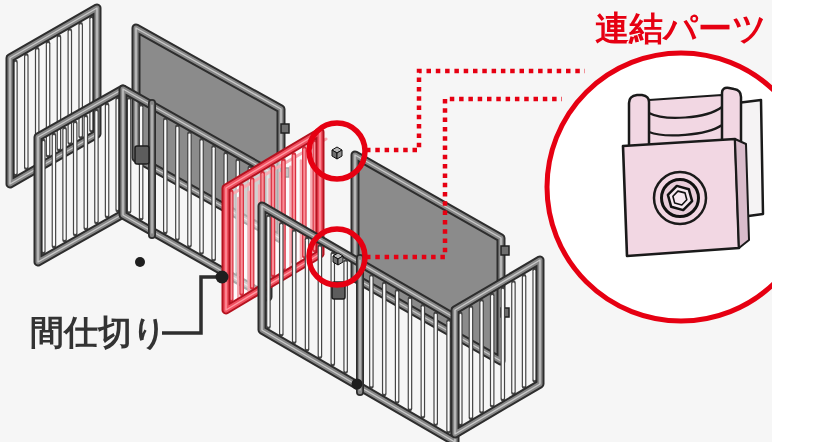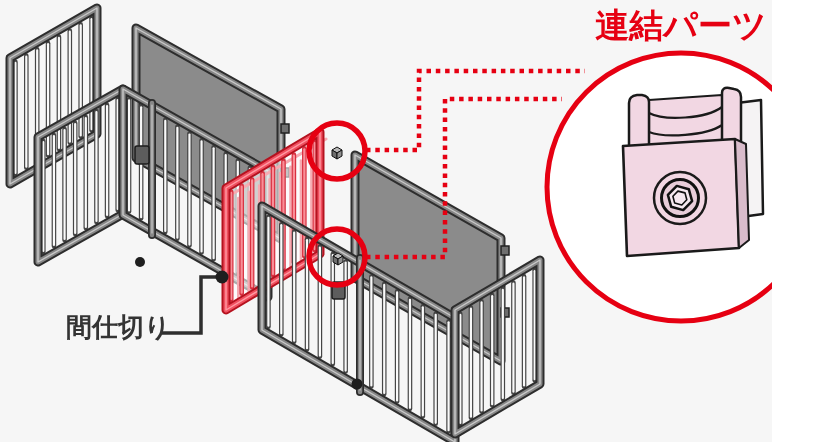--- a/index.html
+++ b/index.html
@@ -2,42 +2,40 @@
 <html style="--background: #f6f6f6; --accent-red: #e60012; --partition-red: #f05060; --partition-red-dark: #b5121f; --frame-gray: #878787; --frame-outline: #2d2d2d; --solid-panel-gray: #8b8b8b; --bar-white: #fafafa; --connector-pink: #f2d7e3; --connector-pink-shadow: #d9bccb; --label-text: #333333; --magnifier-fill: #ffffff;"><head>
 <meta charset="utf-8">
 <style>
   html,body{margin:0;padding:0;}
   body{font-family:"DejaVu Sans","Liberation Sans",sans-serif;}
   .stage{
     position:relative;
     width:772px;height:442px;
     background:var(--background,#f6f6f6);
     overflow:hidden;
-    font-family:Liberation Mono, monospace;
   }
   .stage svg{position:absolute;left:0;top:0;}
   .connector-title{
     position:absolute;
     left:546px;top:10px;width:270px;
     text-align:center;
     font-size:34px;
     font-weight:900;
     color:var(--accent-red,#e60012);
     letter-spacing:0px;
     line-height:1.1;
     white-space:nowrap;
   }
   .partition-label{
     position:absolute;
     left:30px;top:310px;
-    font-size:26px;
+    font-size:34px;
     font-weight:900;
     color:var(--label-text,#333);
     white-space:nowrap;
-    margin-left:36px;
   }
 </style>
 </head>
 <body>
 
 <div class="stage">
 
   <svg width="828" height="442" viewBox="0 0 828 442">
 
     <g id="pen">

